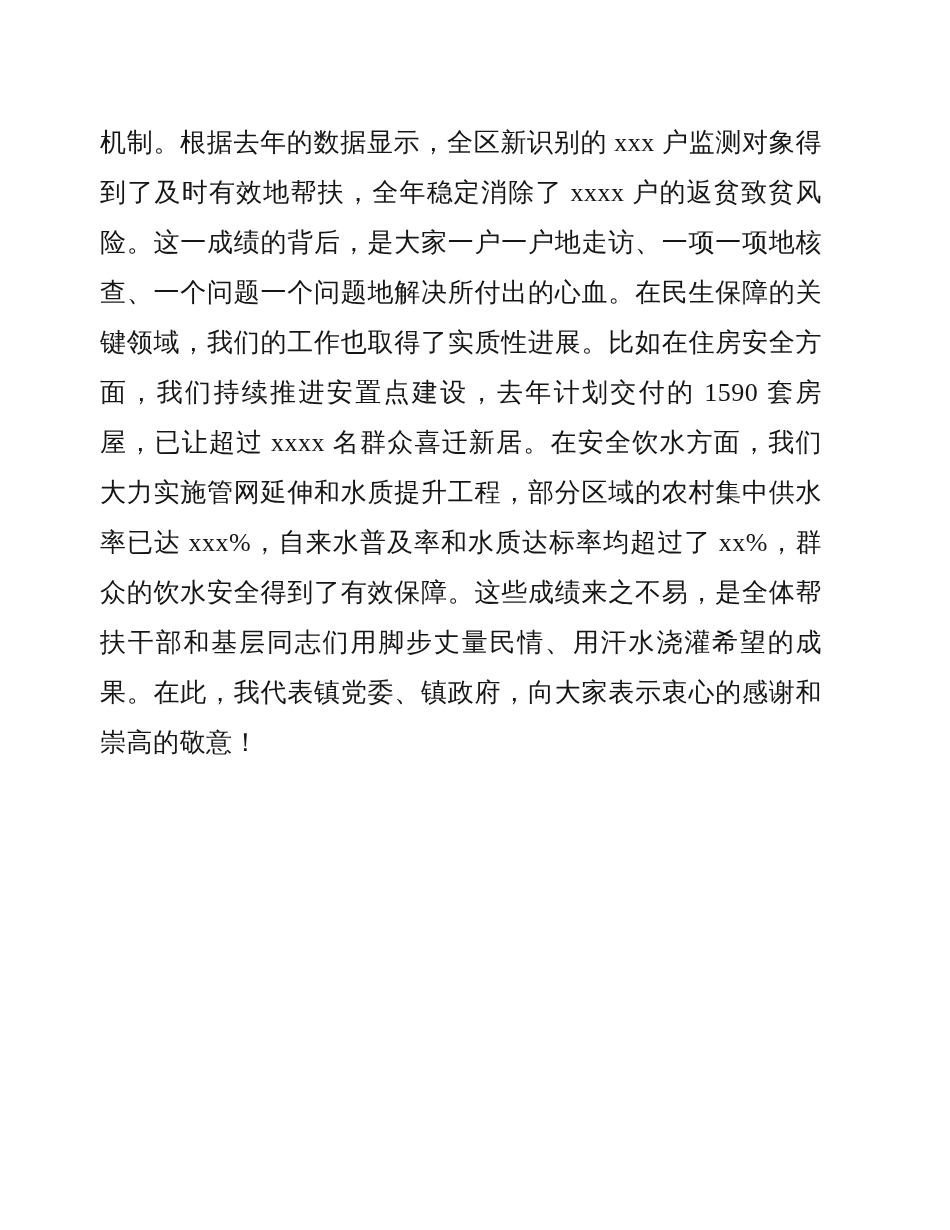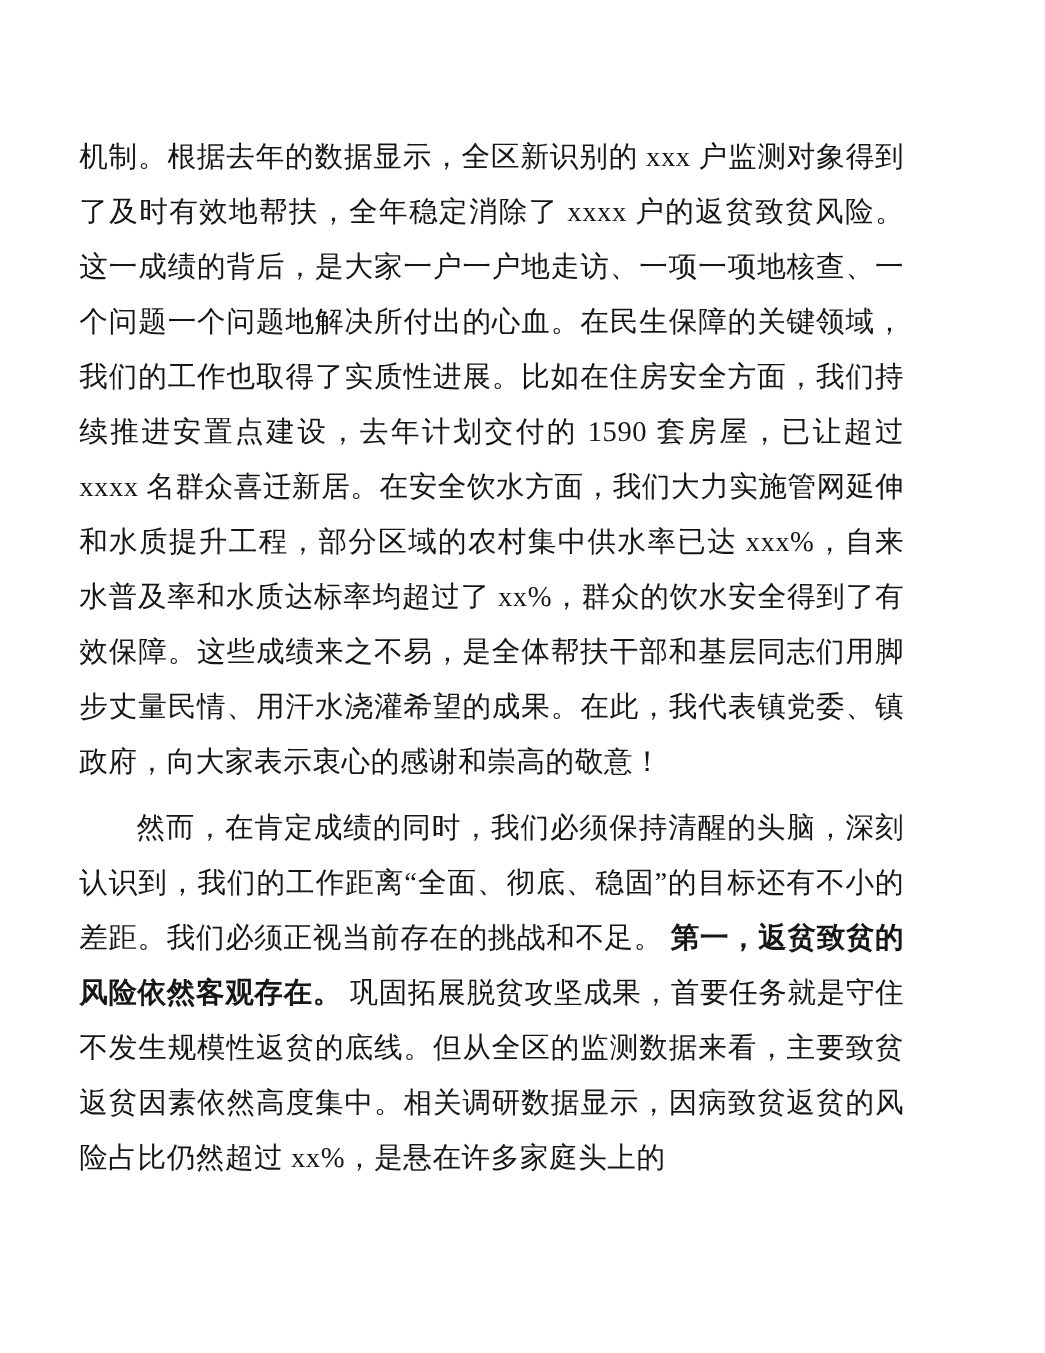--- a/index.html
+++ b/index.html
@@ -9,21 +9,21 @@
   body {
     width: 950px;
     height: 1230px;
     background: #ffffff;
     overflow: hidden;
   }
   .page {
     box-sizing: border-box;
     width: 950px;
     height: 1230px;
-    padding: 118px 128px 0 72px;
+    padding: 118px 128px 0 100px;
     background: #ffffff;
   }
   .para {
     margin: 0;
     font-family: "Liberation Serif", "DejaVu Serif", serif;
     font-size: 26px;
     line-height: 50px;
     color: #161616;
     text-align: justify;
     letter-spacing: 0.5px;
@@ -36,18 +36,13 @@
     font-weight: 700;
   }
 </style>
 </head>
 <body>
 
 <div class="page">
   <p class="para">
     <span>机制。根据去年的数据显示，全区新识别的 xxx 户监测对象得到了及时有效地帮扶，全年稳定消除了 xxxx 户的返贫致贫风险。这一成绩的背后，是大家一户一户地走访、一项一项地核查、一个问题一个问题地解决所付出的心血。在民生保障的关键领域，我们的工作也取得了实质性进展。比如在住房安全方面，我们持续推进安置点建设，去年计划交付的 1590 套房屋，已让超过 xxxx 名群众喜迁新居。在安全饮水方面，我们大力实施管网延伸和水质提升工程，部分区域的农村集中供水率已达 xxx%，自来水普及率和水质达标率均超过了 xx%，群众的饮水安全得到了有效保障。这些成绩来之不易，是全体帮扶干部和基层同志们用脚步丈量民情、用汗水浇灌希望的成果。在此，我代表镇党委、镇政府，向大家表示衷心的感谢和崇高的敬意！</span>
   </p>
-  <p class="para indent">
-    <span>然而，在肯定成绩的同时，我们必须保持清醒的头脑，深刻认识到，我们的工作距离“全面、彻底、稳固”的目标还有不小的差距。我们必须正视当前存在的挑战和不足。</span>
-    <span class="run-bold">第一，返贫致贫的风险依然客观存在。</span>
-    <span>巩固拓展脱贫攻坚成果，首要任务就是守住不发生规模性返贫的底线。但从全区的监测数据来看，主要致贫返贫因素依然高度集中。相关调研数据显示，因病致贫返贫的风险占比仍然超过 xx%，是悬在许多家庭头上的</span>
-  </p>
 </div>
 
 </body></html>

